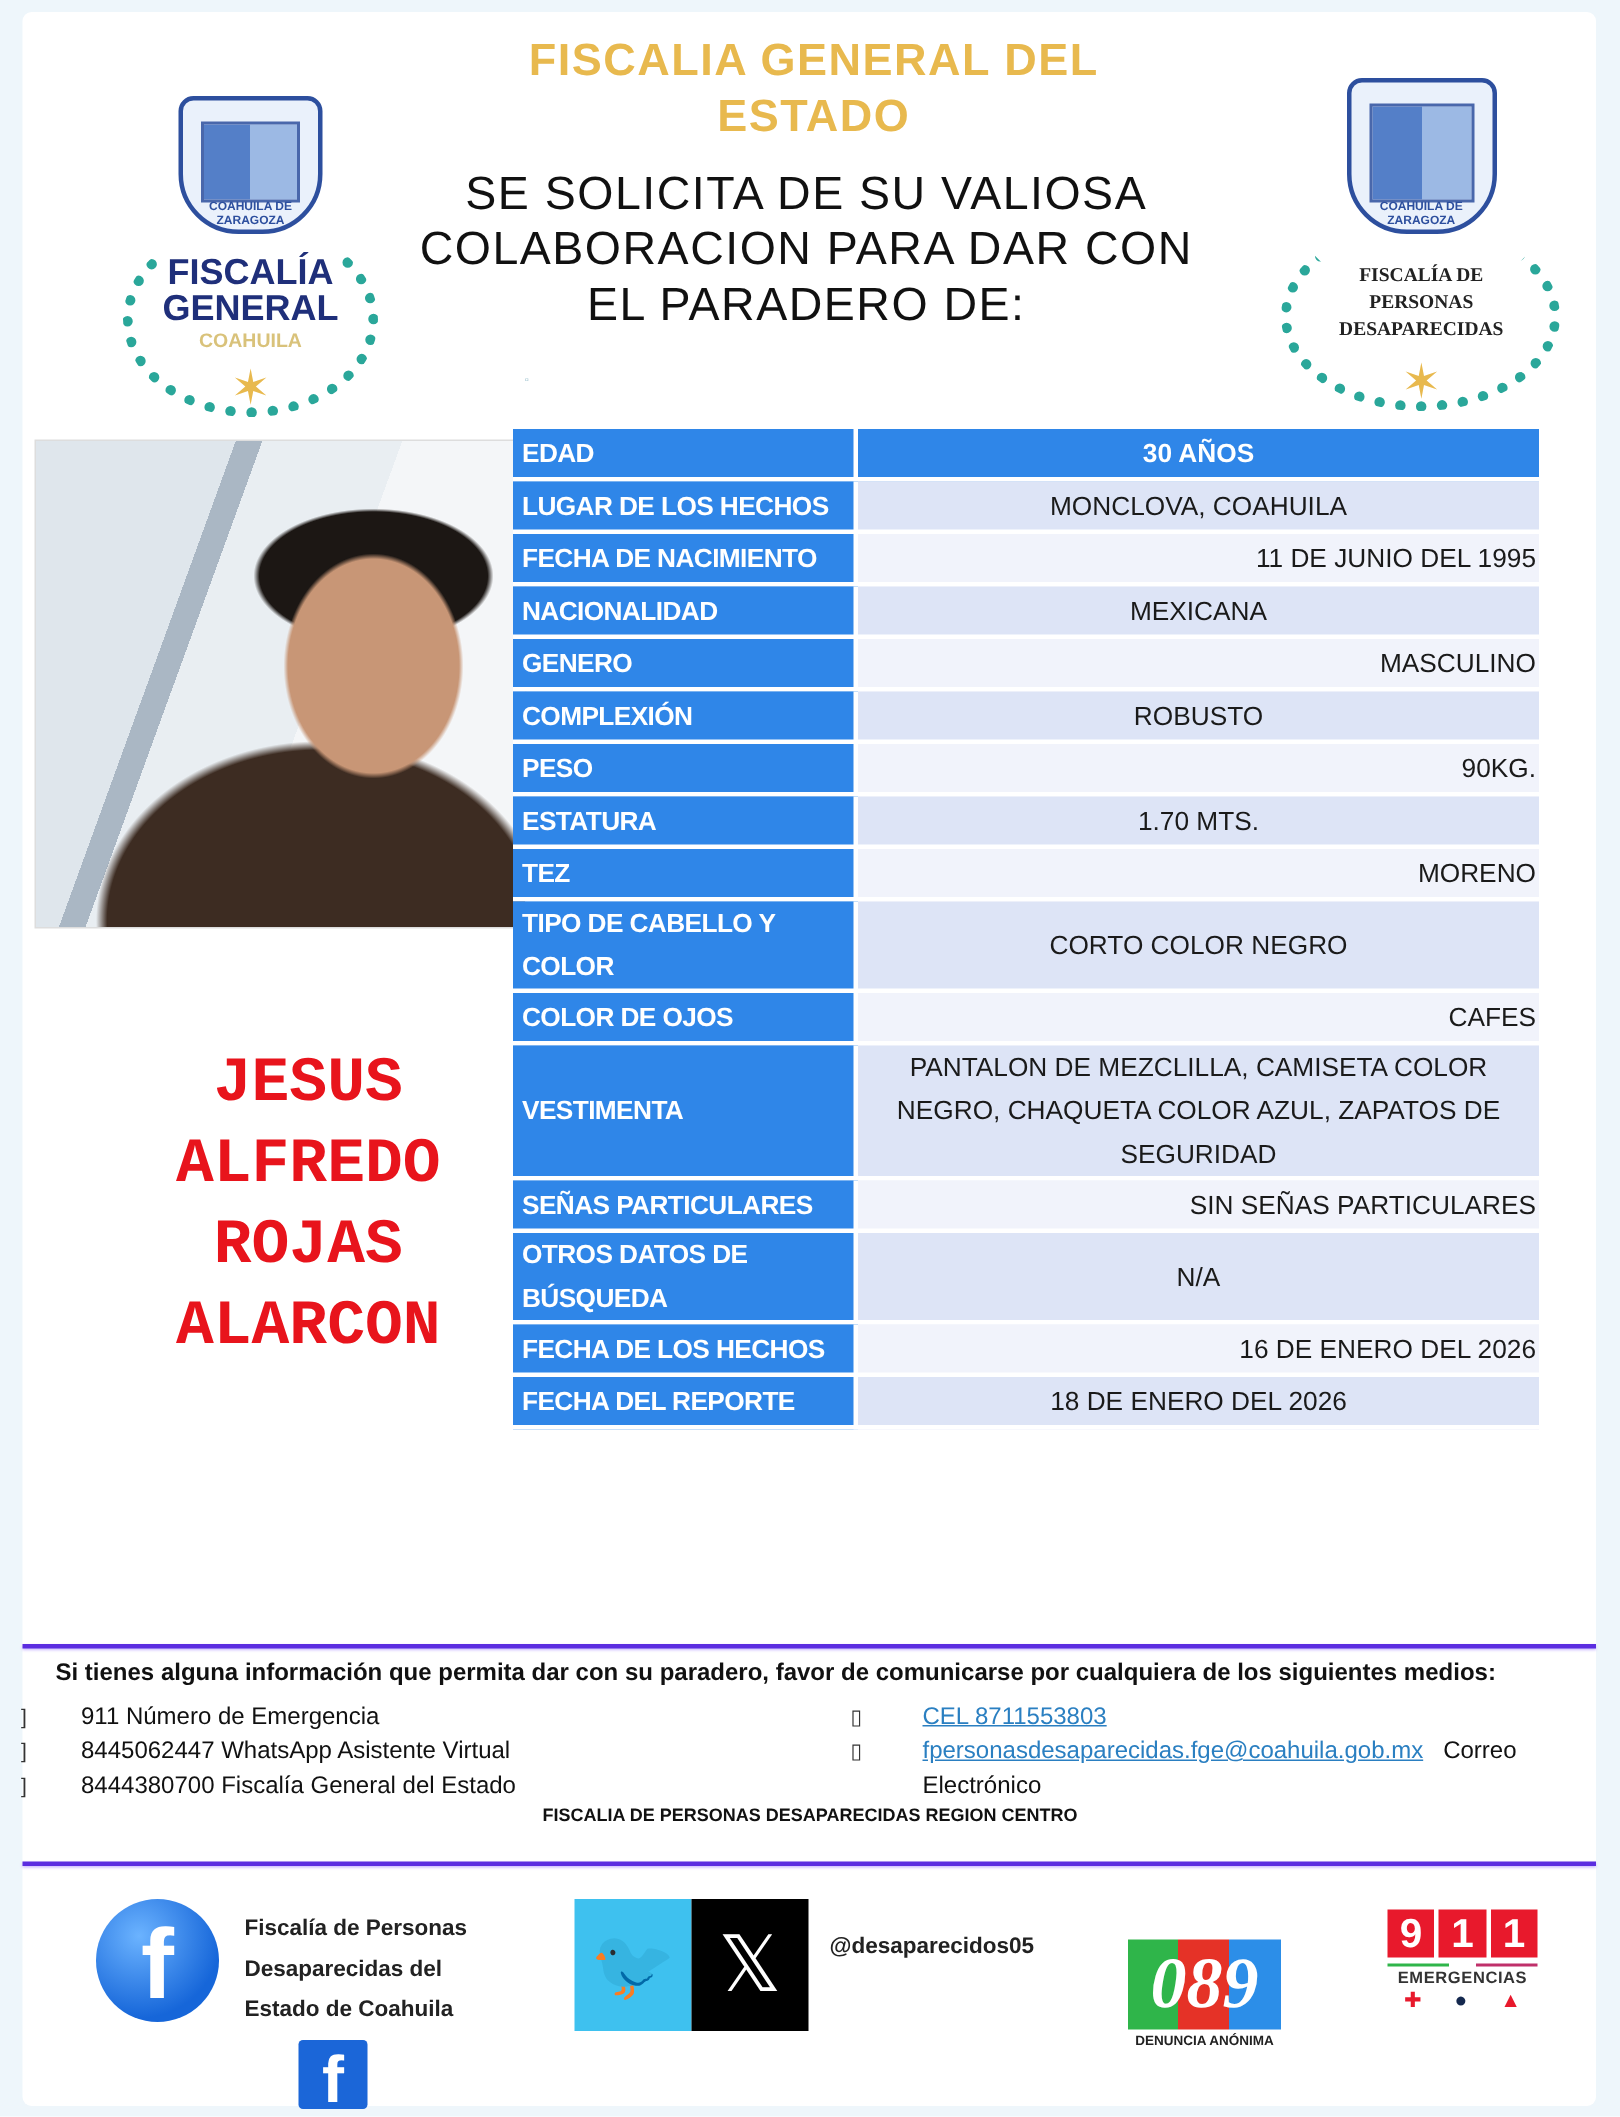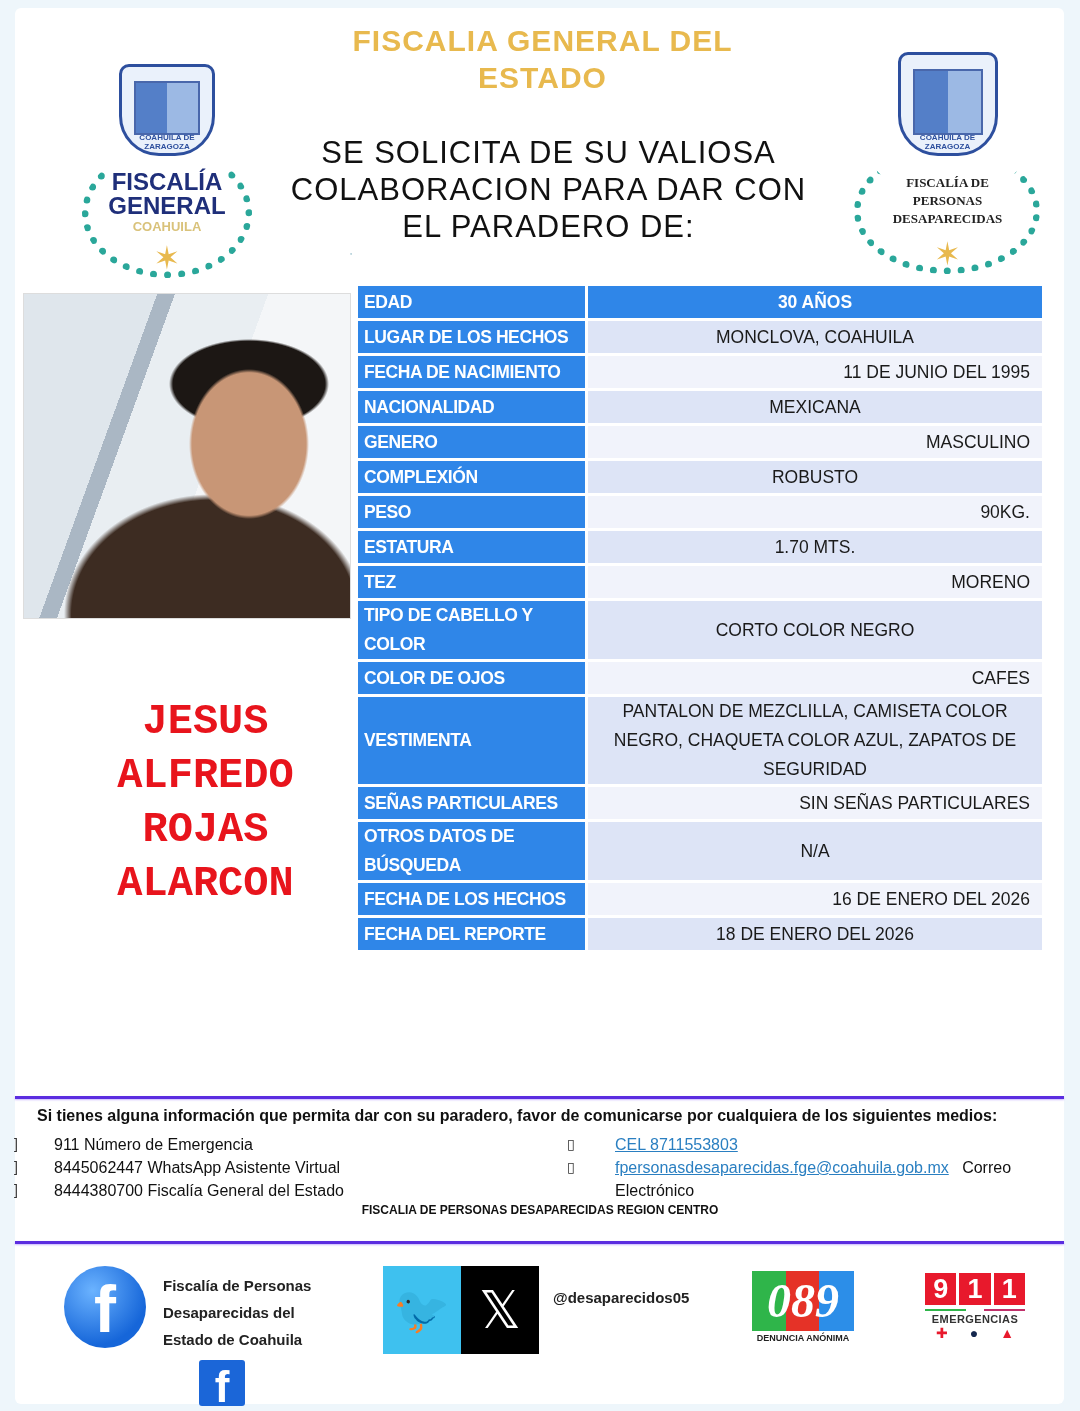--- a/index.html
+++ b/index.html
@@ -14,24 +14,23 @@
     position: absolute; left: 15px; top: 8px; width: 1049px; height: 1396px;
     background: #ffffff; border-radius: 6px;
   }
   
   .title-org {
     position: absolute; left: 300px; top: 22px; width: 485px;
     text-align: center; color: #e8b94e; font-weight: bold;
     font-size: 30px; line-height: 37px; letter-spacing: 1px;
   }
   .title-request {
-    position: absolute; left: 276px; top: 110px; width: 545px;
+    position: absolute; left: 265px; top: 110px; width: 545px;
     text-align: center; color: #111; font-size: 31px; line-height: 37px;
     letter-spacing: 1px;
-    margin-top: 24px;
   }
   .tiny-mark {
     position: absolute; left: 350px; top: 250px; font-size: 7px; color: #7ab;
   }
   
   .logo { position: absolute; margin-top: 36px; }
   .logo-left { left: 78px; top: 28px; width: 178px; height: 215px; }
   .logo-right { left: 850px; top: 12px; width: 195px; height: 232px; }
   .shield {
     position: absolute; left: 50%; transform: translateX(-50%);
@@ -72,34 +71,34 @@
   }
   
   .person-name {
     position: absolute; left: 68px; top: 695px; width: 275px;
     text-align: center; color: #e8141c; font-weight: bold;
     font-size: 42px; line-height: 54px; font-family: Liberation Mono, monospace;
   }
 
   
   .info-table {
-    position: absolute; left: 358px; top: 286px; width: 684px;
+    position: absolute; left: 342px; top: 286px; width: 684px;
     border-collapse: separate; border-spacing: 0 0;
   }
   .info-table td {
     border-bottom: 3px solid #ffffff;
     font-size: 17.5px; line-height: 29px; height: 35px;
   }
   .info-table td.lbl {
     width: 230px; background: #2f86e8; color: #ffffff;
     font-weight: bold; padding: 0 6px; border-right: 3px solid #ffffff;
     letter-spacing: -0.4px;
   }
   .info-table td.val {
-    text-align: center; color: #1a1a1a; padding: 0 12px;
+    text-align: center; color: #1a1a1a; padding: 0 2px;
   }
   .info-table tr.head td.val { background: #2f86e8; color: #fff; font-weight: bold; }
   .info-table tr.odd td.val { background: #dde4f6; }
   .info-table tr.even td.val { background: #f1f3fb; text-align: right; }
 
   
   .divider {
     position: absolute; left: 15px; width: 1049px; height: 3px;
     background: #5b2de0; box-shadow: 0 1px 2px #c9b8ff;
   }
@@ -149,21 +148,21 @@
   }
   .handle {
     position: absolute; left: 553px; top: 1289px; font-weight: bold; font-size: 15px; color: #222;
   }
   .logo-089 {
     position: absolute; left: 752px; top: 1271px; width: 102px; height: 74px;
   }
   .logo-089 .digits {
     height: 60px; background: linear-gradient(90deg, #2fb54a 0 33%, #e53227 33% 66%, #2c8ee8 66%);
     color: #fff; font-style: italic; font-weight: bold; font-size: 48px; line-height: 60px;
-    text-align: center; font-family: "Liberation Serif", serif;
+    text-align: center; font-family: "Liberation Serif", serif; margin-top: 22px;
   }
   .logo-089 .cap { font-size: 9px; font-weight: bold; text-align: center; color: #222; margin-top: 2px; }
   .logo-911 {
     position: absolute; left: 925px; top: 1273px; width: 100px;
   }
   .logo-911 .nums { display: flex; gap: 3px; }
   .logo-911 .nums span {
     flex: 1; background: #e8192c; color: #fff; font-weight: bold; font-size: 27px;
     text-align: center; line-height: 32px;
   }

